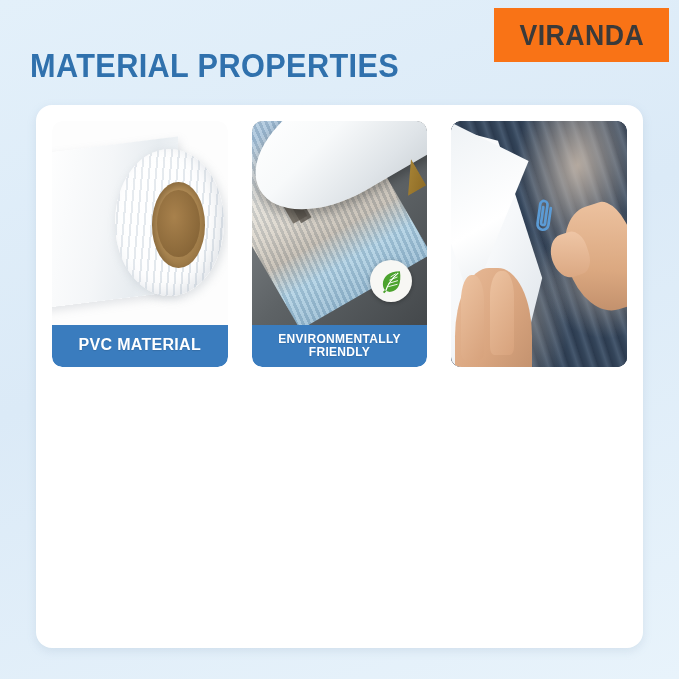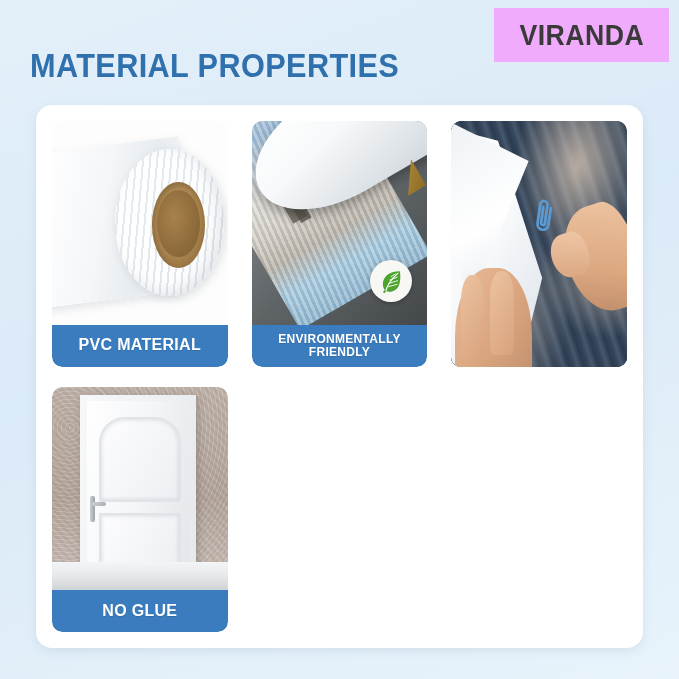--- a/index.html
+++ b/index.html
@@ -15,21 +15,21 @@
     position: relative;
   }
 
   
   #brand-badge {
     position: absolute;
     top: 8px;
     right: 10px;
     width: 175px;
     height: 54px;
-    background: #f0abfc;
+    background: #f97316;
     display: flex;
     align-items: center;
     justify-content: center;
   }
   #brand-badge .brand-text {
     font-family: "Liberation Sans Narrow", "Liberation Sans", sans-serif;
     font-weight: bold;
     font-size: 29px;
     letter-spacing: 0.5px;
     color: #3a3a3a;
@@ -462,27 +462,15 @@
         <div class="peel-fold"></div>
         <svg class="clip-badge" viewBox="0 0 24 36">
           <path d="M16.5 10 v14 a4.5 4.5 0 0 1 -9 0 v-16 a3 3 0 0 1 6 0 v15 a1.6 1.6 0 0 1 -3.2 0 v-13" fill="none" stroke="#5b9bd5" stroke-width="2.2" stroke-linecap="round"></path>
         </svg>
         <div class="hand-l"></div>
       </div>
     </div>
 
 
 
-    <div class="feature-tile">
-      <div class="tile-photo photo-door">
-        <div class="wall"></div>
-        <div class="frame"></div>
-        <div class="door"></div>
-        <div class="panel-top"></div>
-        <div class="panel-bot"></div>
-        <div class="handle"></div>
-        <div class="skirting"></div>
-      </div>
-      <div class="tile-label">NO GLUE</div>
-    </div>
 
   </div>
 </div>
 
 </body></html>

